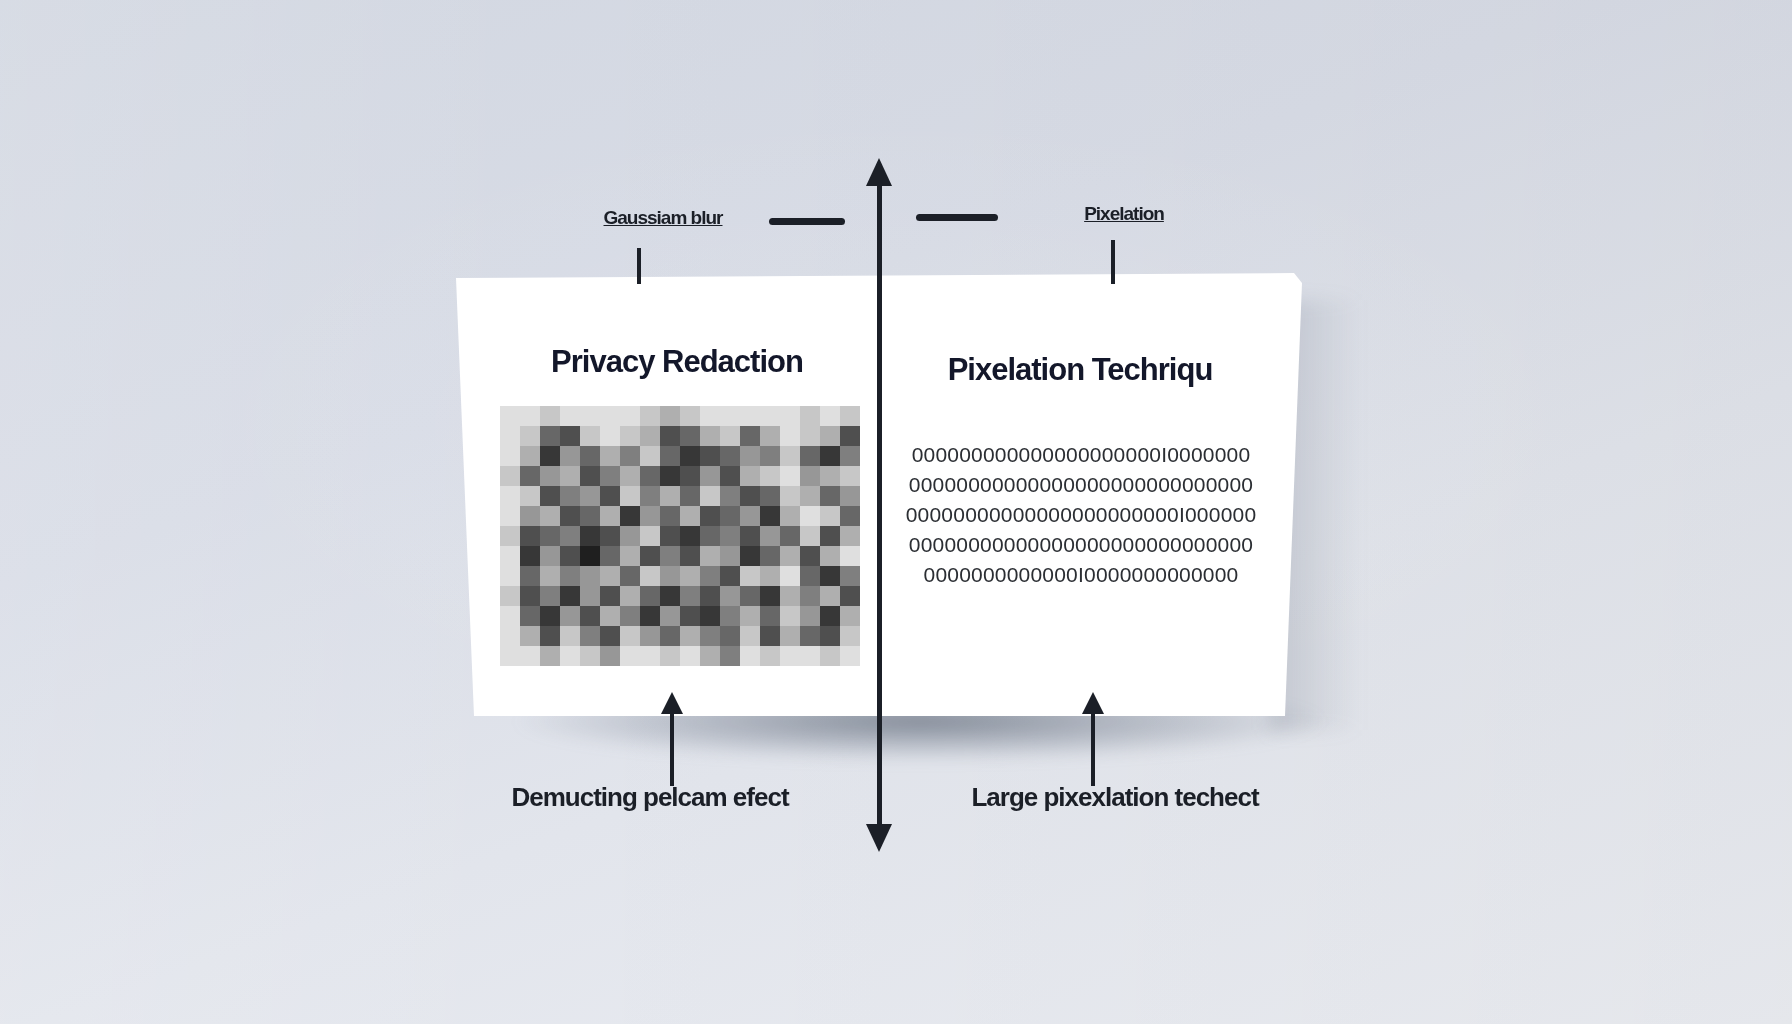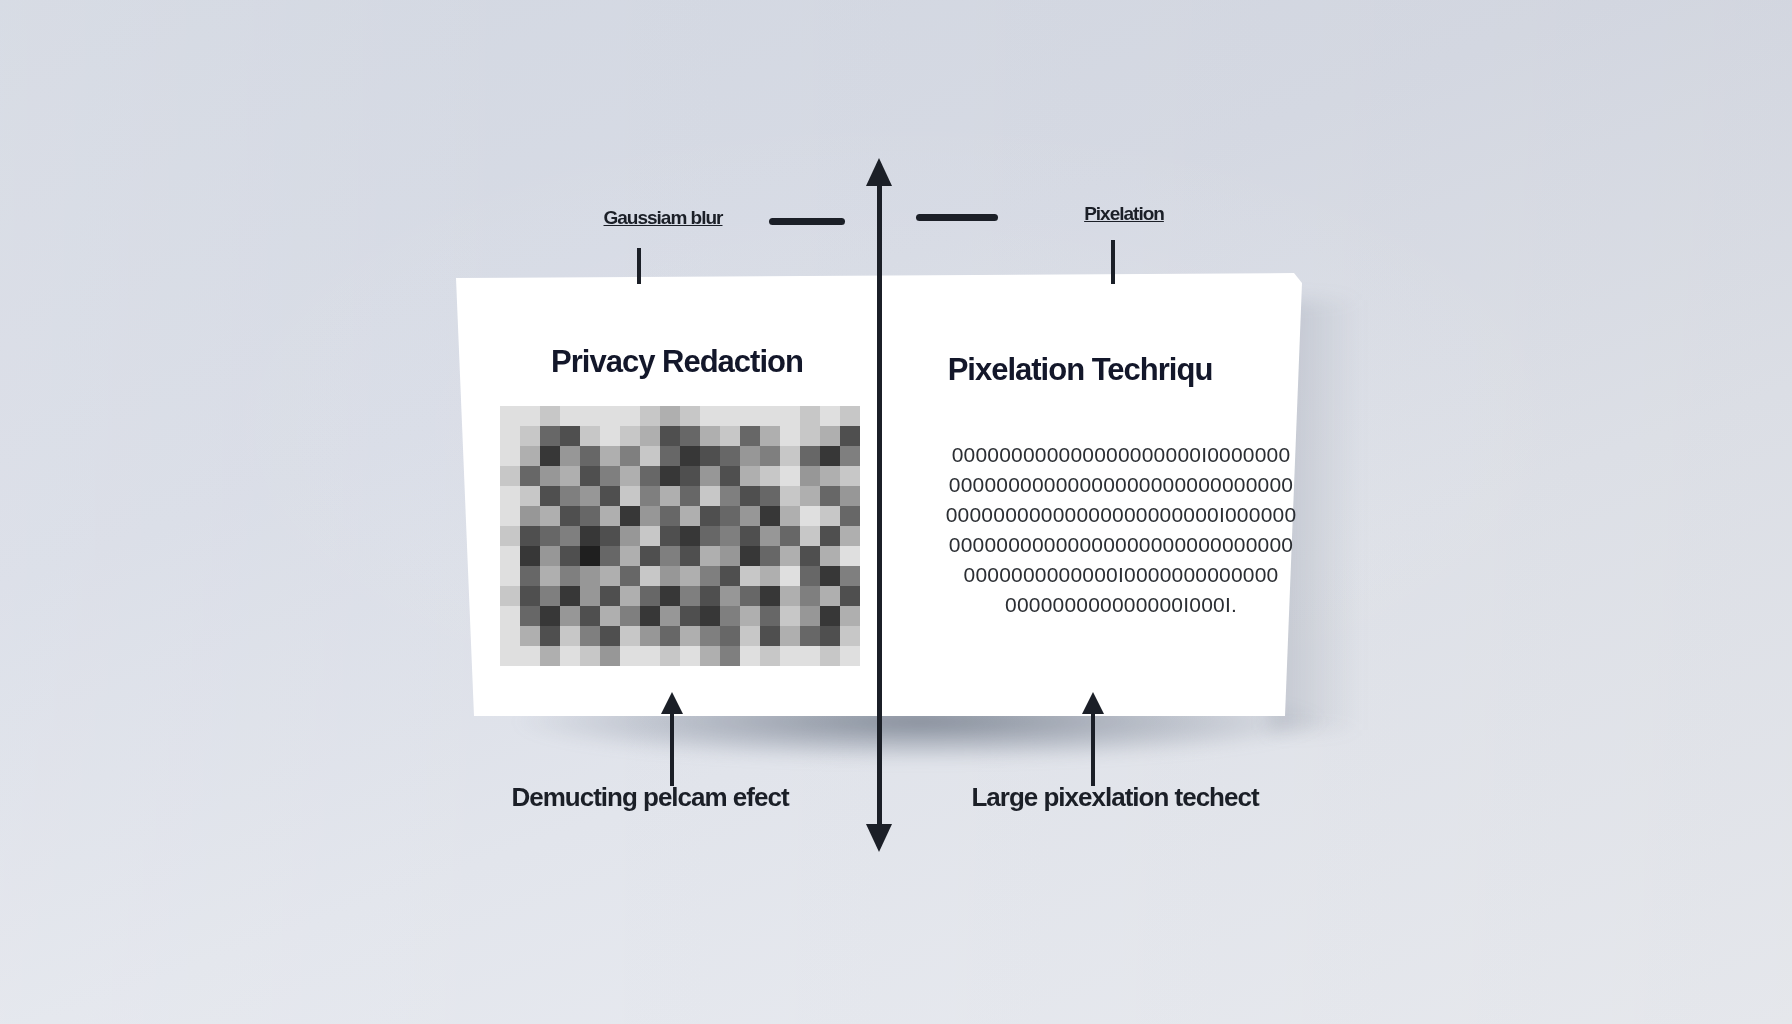--- a/index.html
+++ b/index.html
@@ -29,21 +29,21 @@
     clip-path:polygon(6px 8px, 844px 3px, 852px 13px, 835px 446px, 24px 446px);}
   .panel-title{position:absolute;z-index:3;transform:translateX(-50%);
     font-weight:bold;font-size:31px;letter-spacing:-1px;color:var(--heading);white-space:nowrap;}
   .title-left{left:677px;top:344px;}
   .title-right{left:1080px;top:344px;margin-top:8px;}
   .mosaic{position:absolute;left:500px;top:406px;z-index:3;
     display:grid;grid-template-columns:repeat(18,20px);grid-auto-rows:20px;}
   .mcell{width:20px;height:20px;}
   .zeros{position:absolute;left:898px;top:440px;width:366px;z-index:3;
     font-size:21px;line-height:30px;color:var(--zeros);text-align:center;
-    letter-spacing:0.2px;white-space:nowrap;margin-left:40px;}
+    letter-spacing:0.2px;white-space:nowrap;}
   .divider-line{position:absolute;left:877px;top:172px;width:5px;height:656px;background:var(--ink);z-index:4;}
   .arrowhead{position:absolute;width:0;height:0;z-index:4;}
   .head-up{left:866px;top:158px;border-left:13px solid transparent;border-right:13px solid transparent;border-bottom:28px solid var(--ink);}
   .head-down{left:866px;top:824px;border-left:13px solid transparent;border-right:13px solid transparent;border-top:28px solid var(--ink);}
   .top-label{position:absolute;z-index:5;transform:translateX(-50%);
     font-weight:bold;font-size:19px;letter-spacing:-1px;color:var(--ink);white-space:nowrap;text-decoration:underline;}
   .label-gauss{left:663px;top:207px;}
   .label-pixel{left:1124px;top:203px;}
   .dash{position:absolute;height:7px;background:var(--ink);border-radius:4px;z-index:5;}
   .dash-left{left:769px;top:218px;width:76px;}
@@ -312,21 +312,20 @@
       <div class="mcell" style="background: rgb(223, 223, 223);"></div>
     </div>
 
   <div class="panel-title title-right">Pixelation Techriqu</div>
   <div class="zeros">
     <div>000000000000000000000I0000000</div>
     <div>00000000000000000000000000000</div>
     <div>00000000000000000000000I000000</div>
     <div>00000000000000000000000000000</div>
     <div>0000000000000I0000000000000</div>
-    <div>000000000000000I000I.</div>
   </div>
 
   <div class="divider-line"></div>
   <div class="arrowhead head-up"></div>
   <div class="arrowhead head-down"></div>
 
   <div class="top-label label-gauss">Gaussiam blur</div>
   <div class="tick tick-left"></div>
   <div class="dash dash-left"></div>
 

